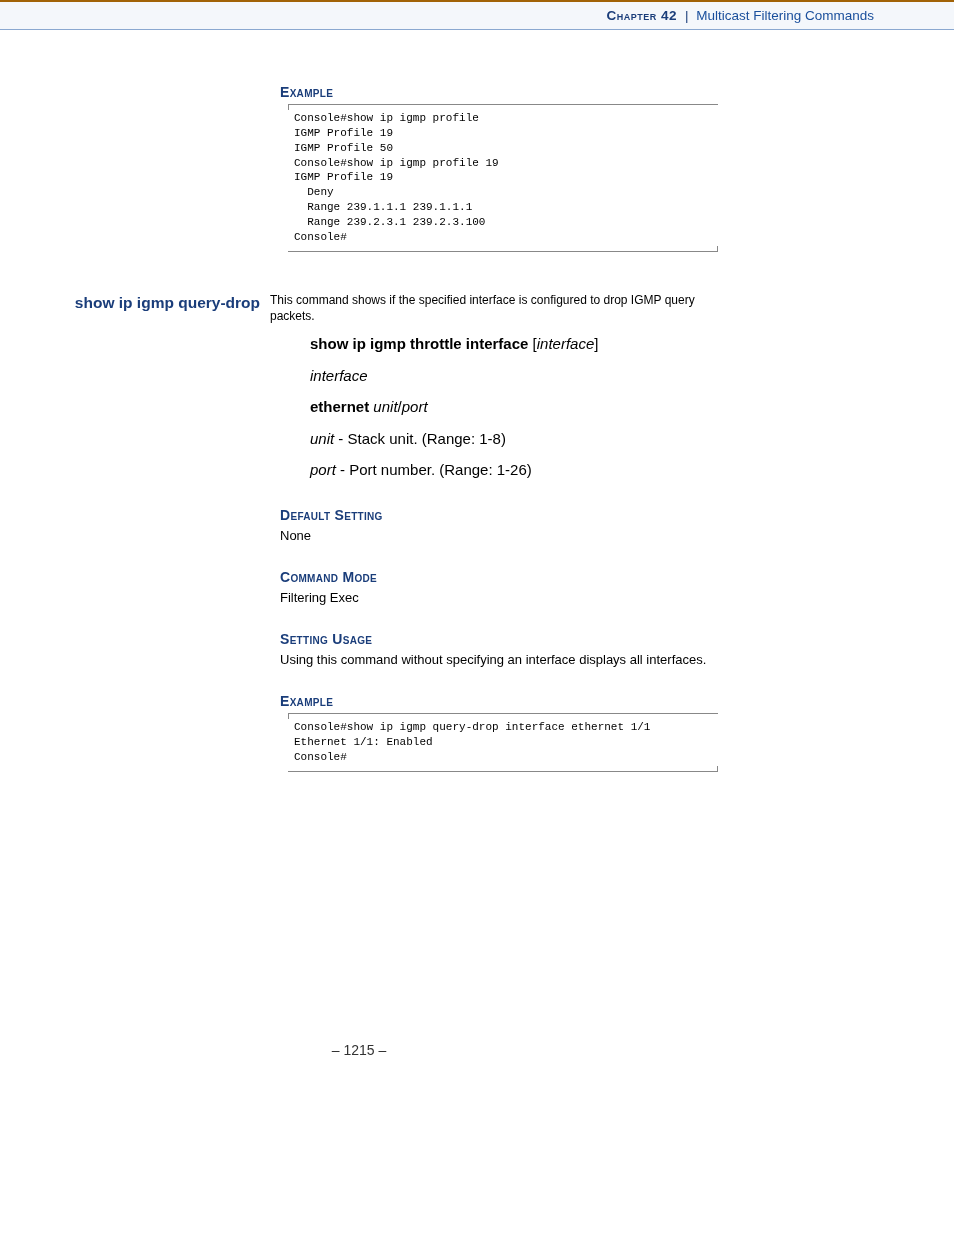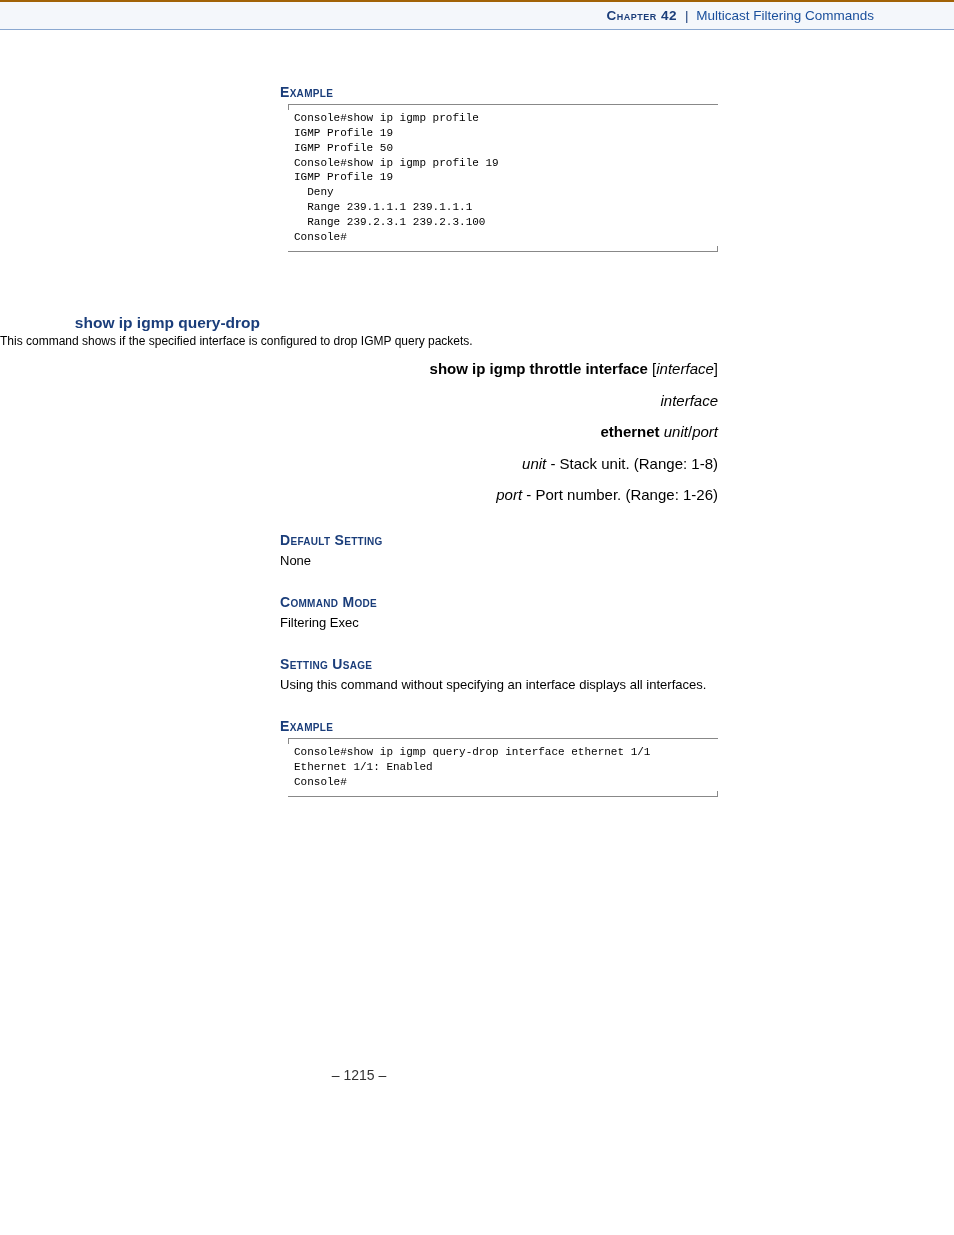--- a/index.html
+++ b/index.html
@@ -75,23 +75,22 @@
   }
   .console {
     font-family: "Courier New", monospace;
     font-size: 11px;
     white-space: pre;
     line-height: 1.35;
     color: #000;
   }
   .cmd-block {
     display: flex;
-    margin-top: 60px;
+    margin-top: 40px;
     align-items: flex-start;
-    flex-direction: column;
   }
   .cmd-name {
     width: 270px;
     text-align: right;
     font-weight: bold;
     color: #1a3d7a;
     font-size: 15.5px;
     padding-right: 10px;
     box-sizing: border-box;
     line-height: 1.4;
@@ -116,21 +115,21 @@
     font-size: 13px;
     line-height: 1.4;
   }
   .footer {
     text-align: center;
     margin-top: 270px;
     padding-bottom: 30px;
     font-size: 14px;
     color: #333;
   }
-  .syntax-body p { margin: 6px 0; text-align: right; }
+  .syntax-body p { margin: 6px 0; }
 </style>
 </head>
 <body>
 
 <div class="header">
   <div class="line1">
     <span class="chap">Chapter 42</span>
     <span class="sep">|</span>
     <span style="color:#1a4f9c;">Multicast Filtering Commands</span>
   </div>

